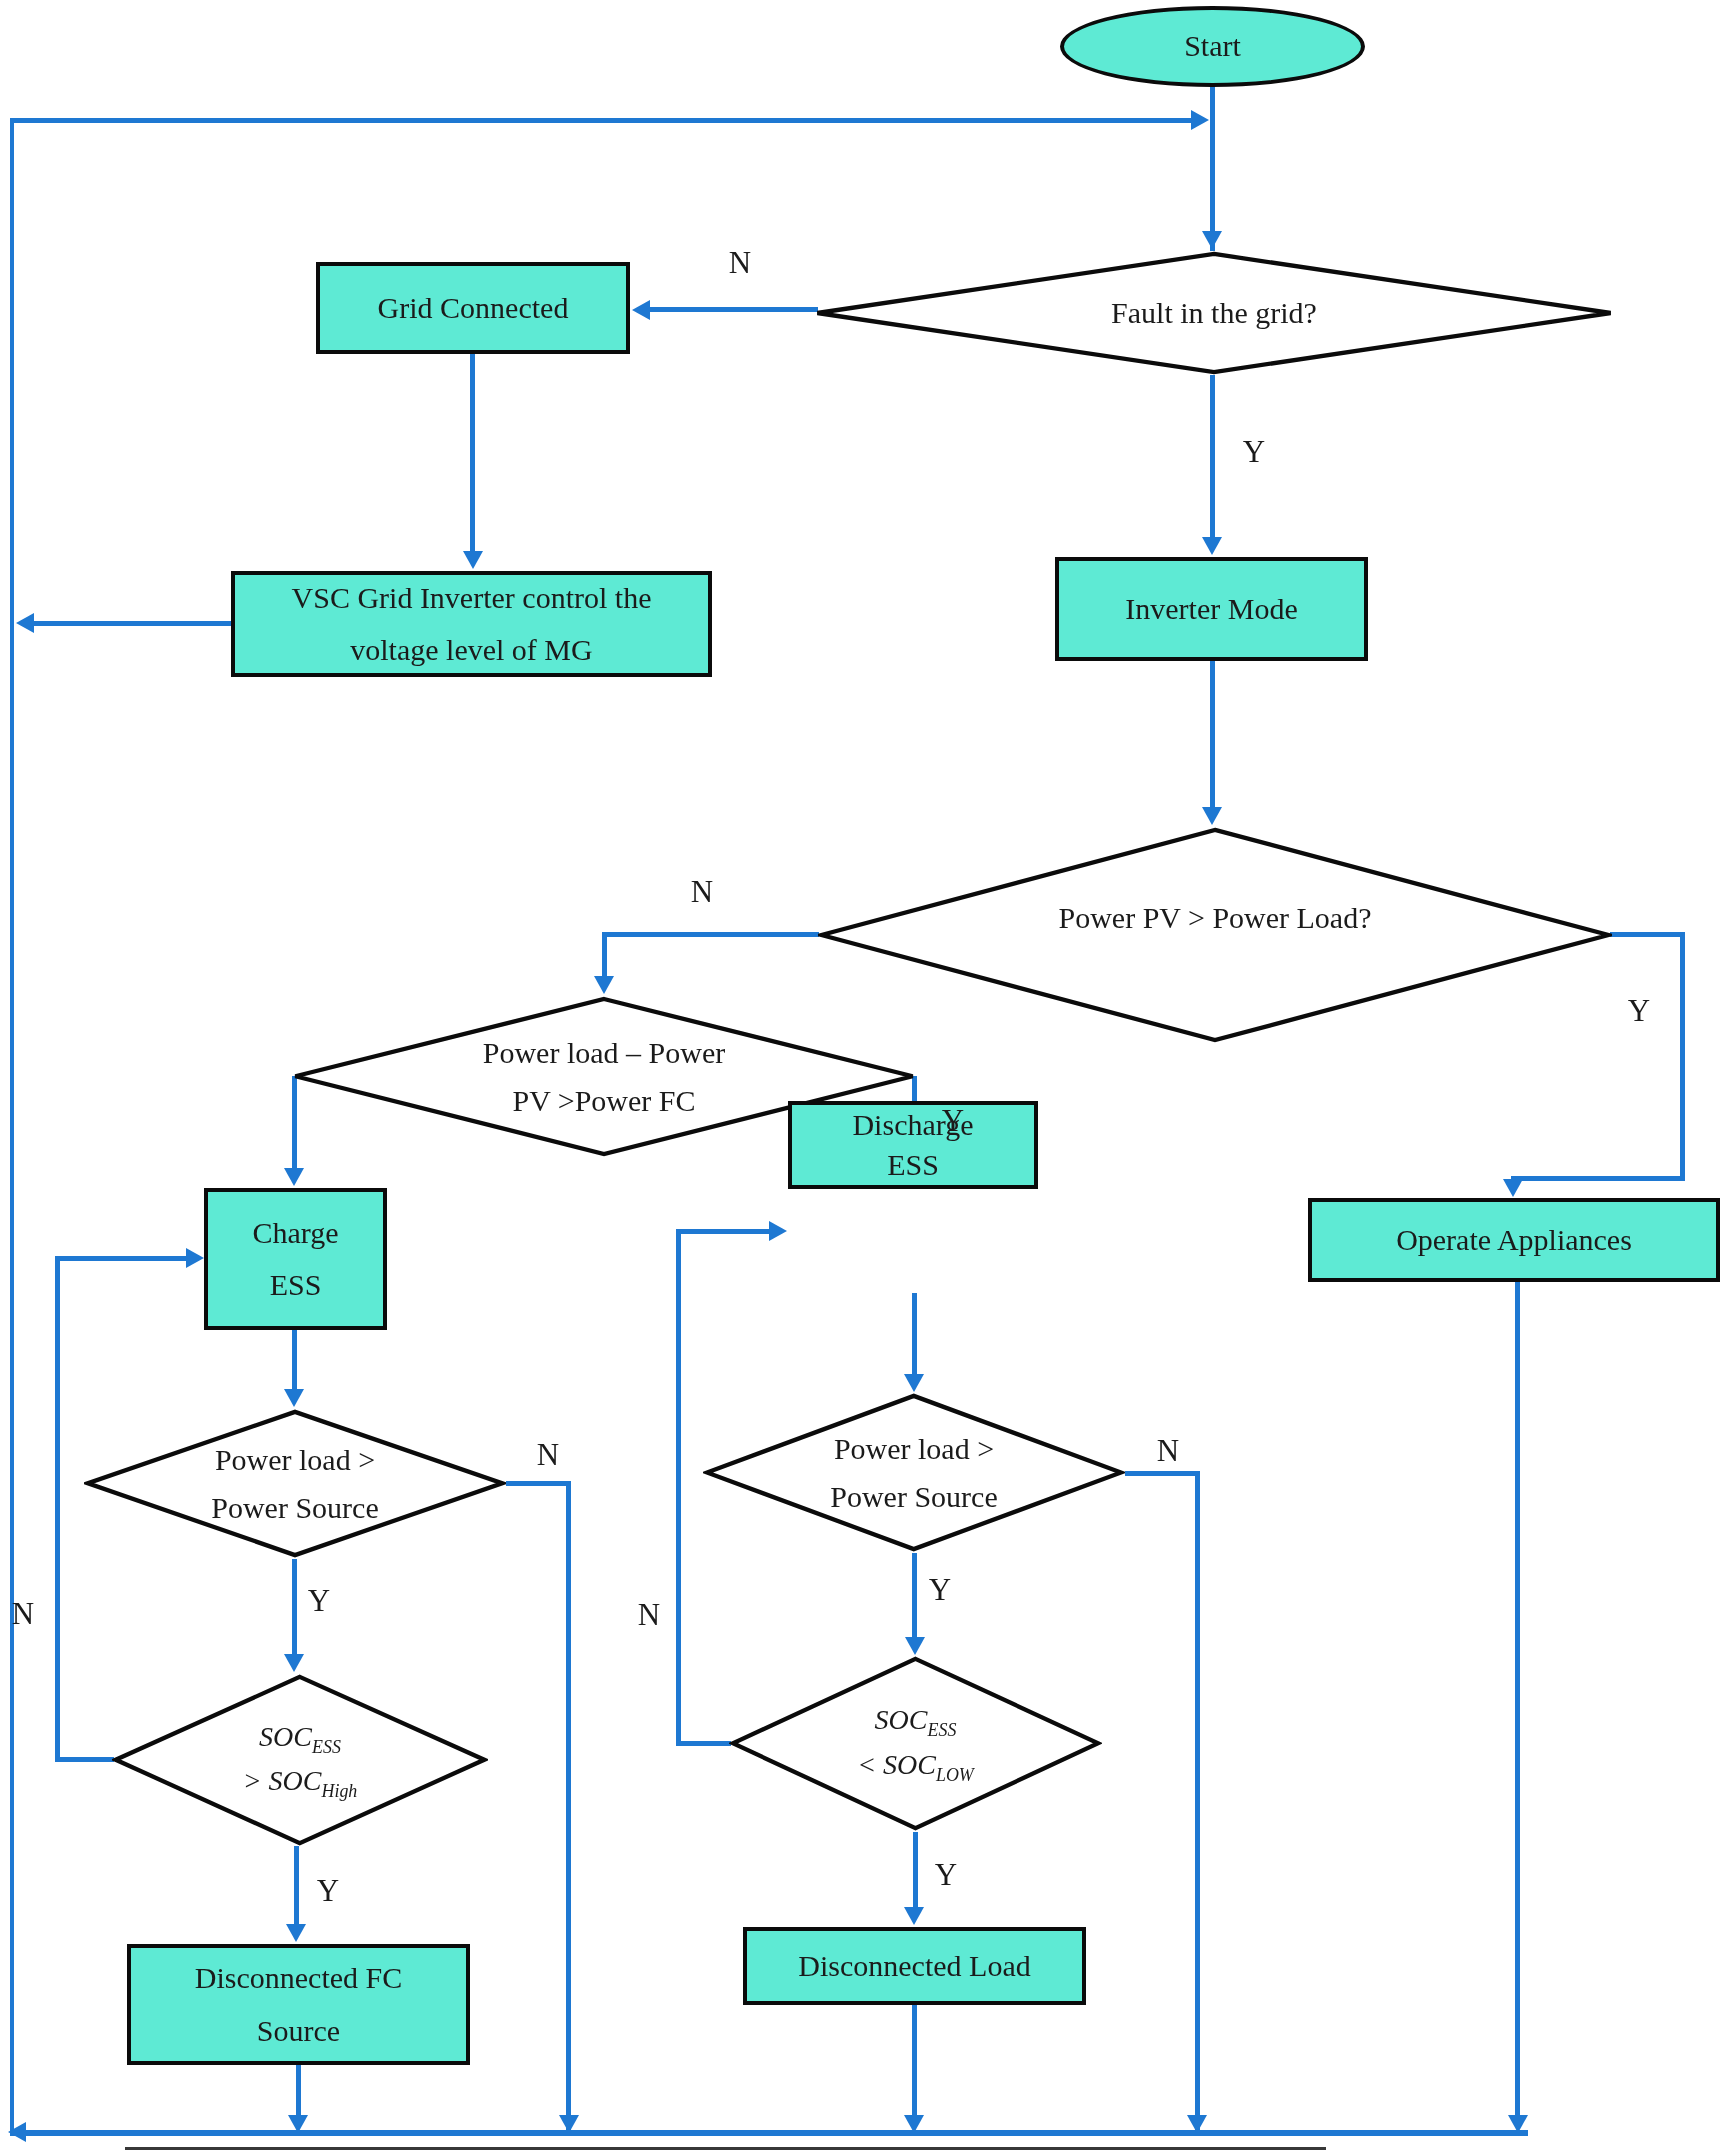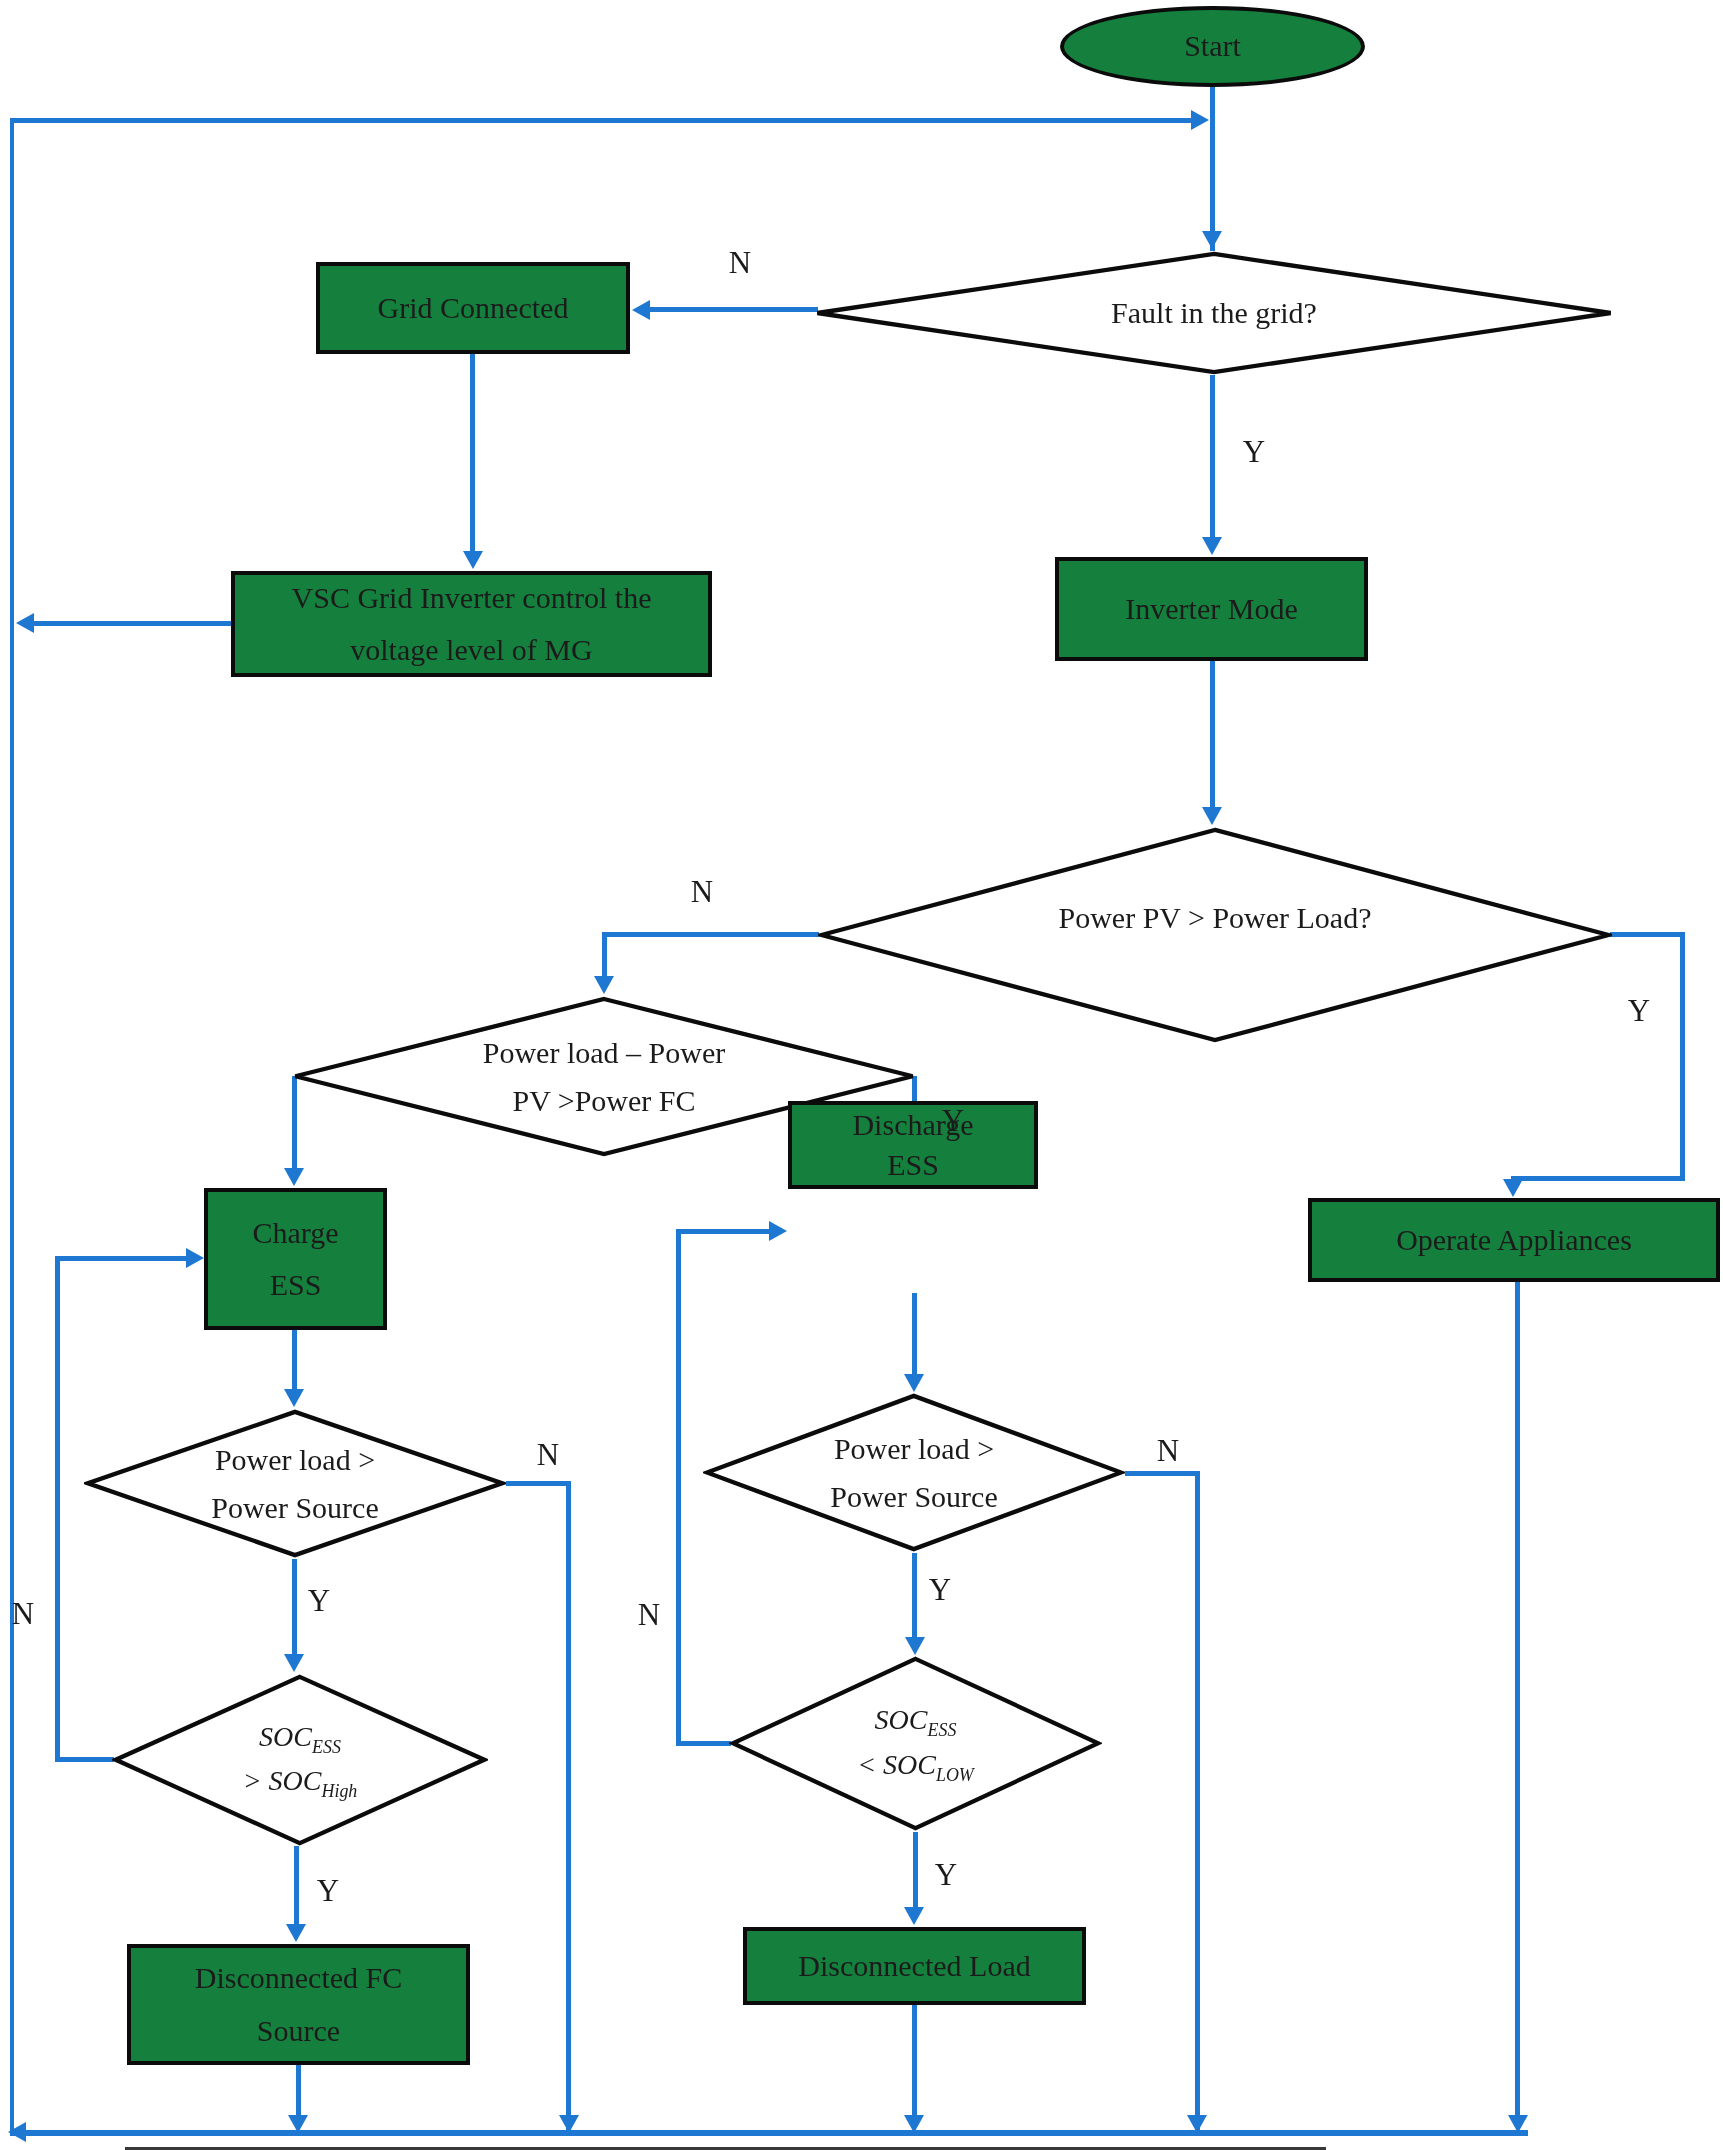--- a/index.html
+++ b/index.html
@@ -16,21 +16,21 @@
   }
   
   .l{position:absolute;background:var(--line);}
   
   .ar{position:absolute;width:0;height:0;}
   .ar-down{border-left:10px solid transparent;border-right:10px solid transparent;border-top:18px solid var(--line);}
   .ar-right{border-top:10px solid transparent;border-bottom:10px solid transparent;border-left:18px solid var(--line);}
   .ar-left{border-top:10px solid transparent;border-bottom:10px solid transparent;border-right:18px solid var(--line);}
   
   .box{
-    position:absolute;background:#15803d;border:4.3px solid var(--ink);
+    position:absolute;background:#5eead4;border:4.3px solid var(--ink);
     display:flex;align-items:center;justify-content:center;text-align:center;
     box-sizing:border-box;
   }
   .ellipse{border-radius:50%;}
   .lbl{white-space:pre-line;font-size:30px;line-height:1.75;color:var(--text);}
   .lbl-tight{line-height:1.35;}
   
   .diamond{position:absolute;}
   .diamond svg{position:absolute;left:0;top:0;display:block;}
   .diamond polygon{fill:#ffffff;stroke:var(--ink);stroke-width:9;}

